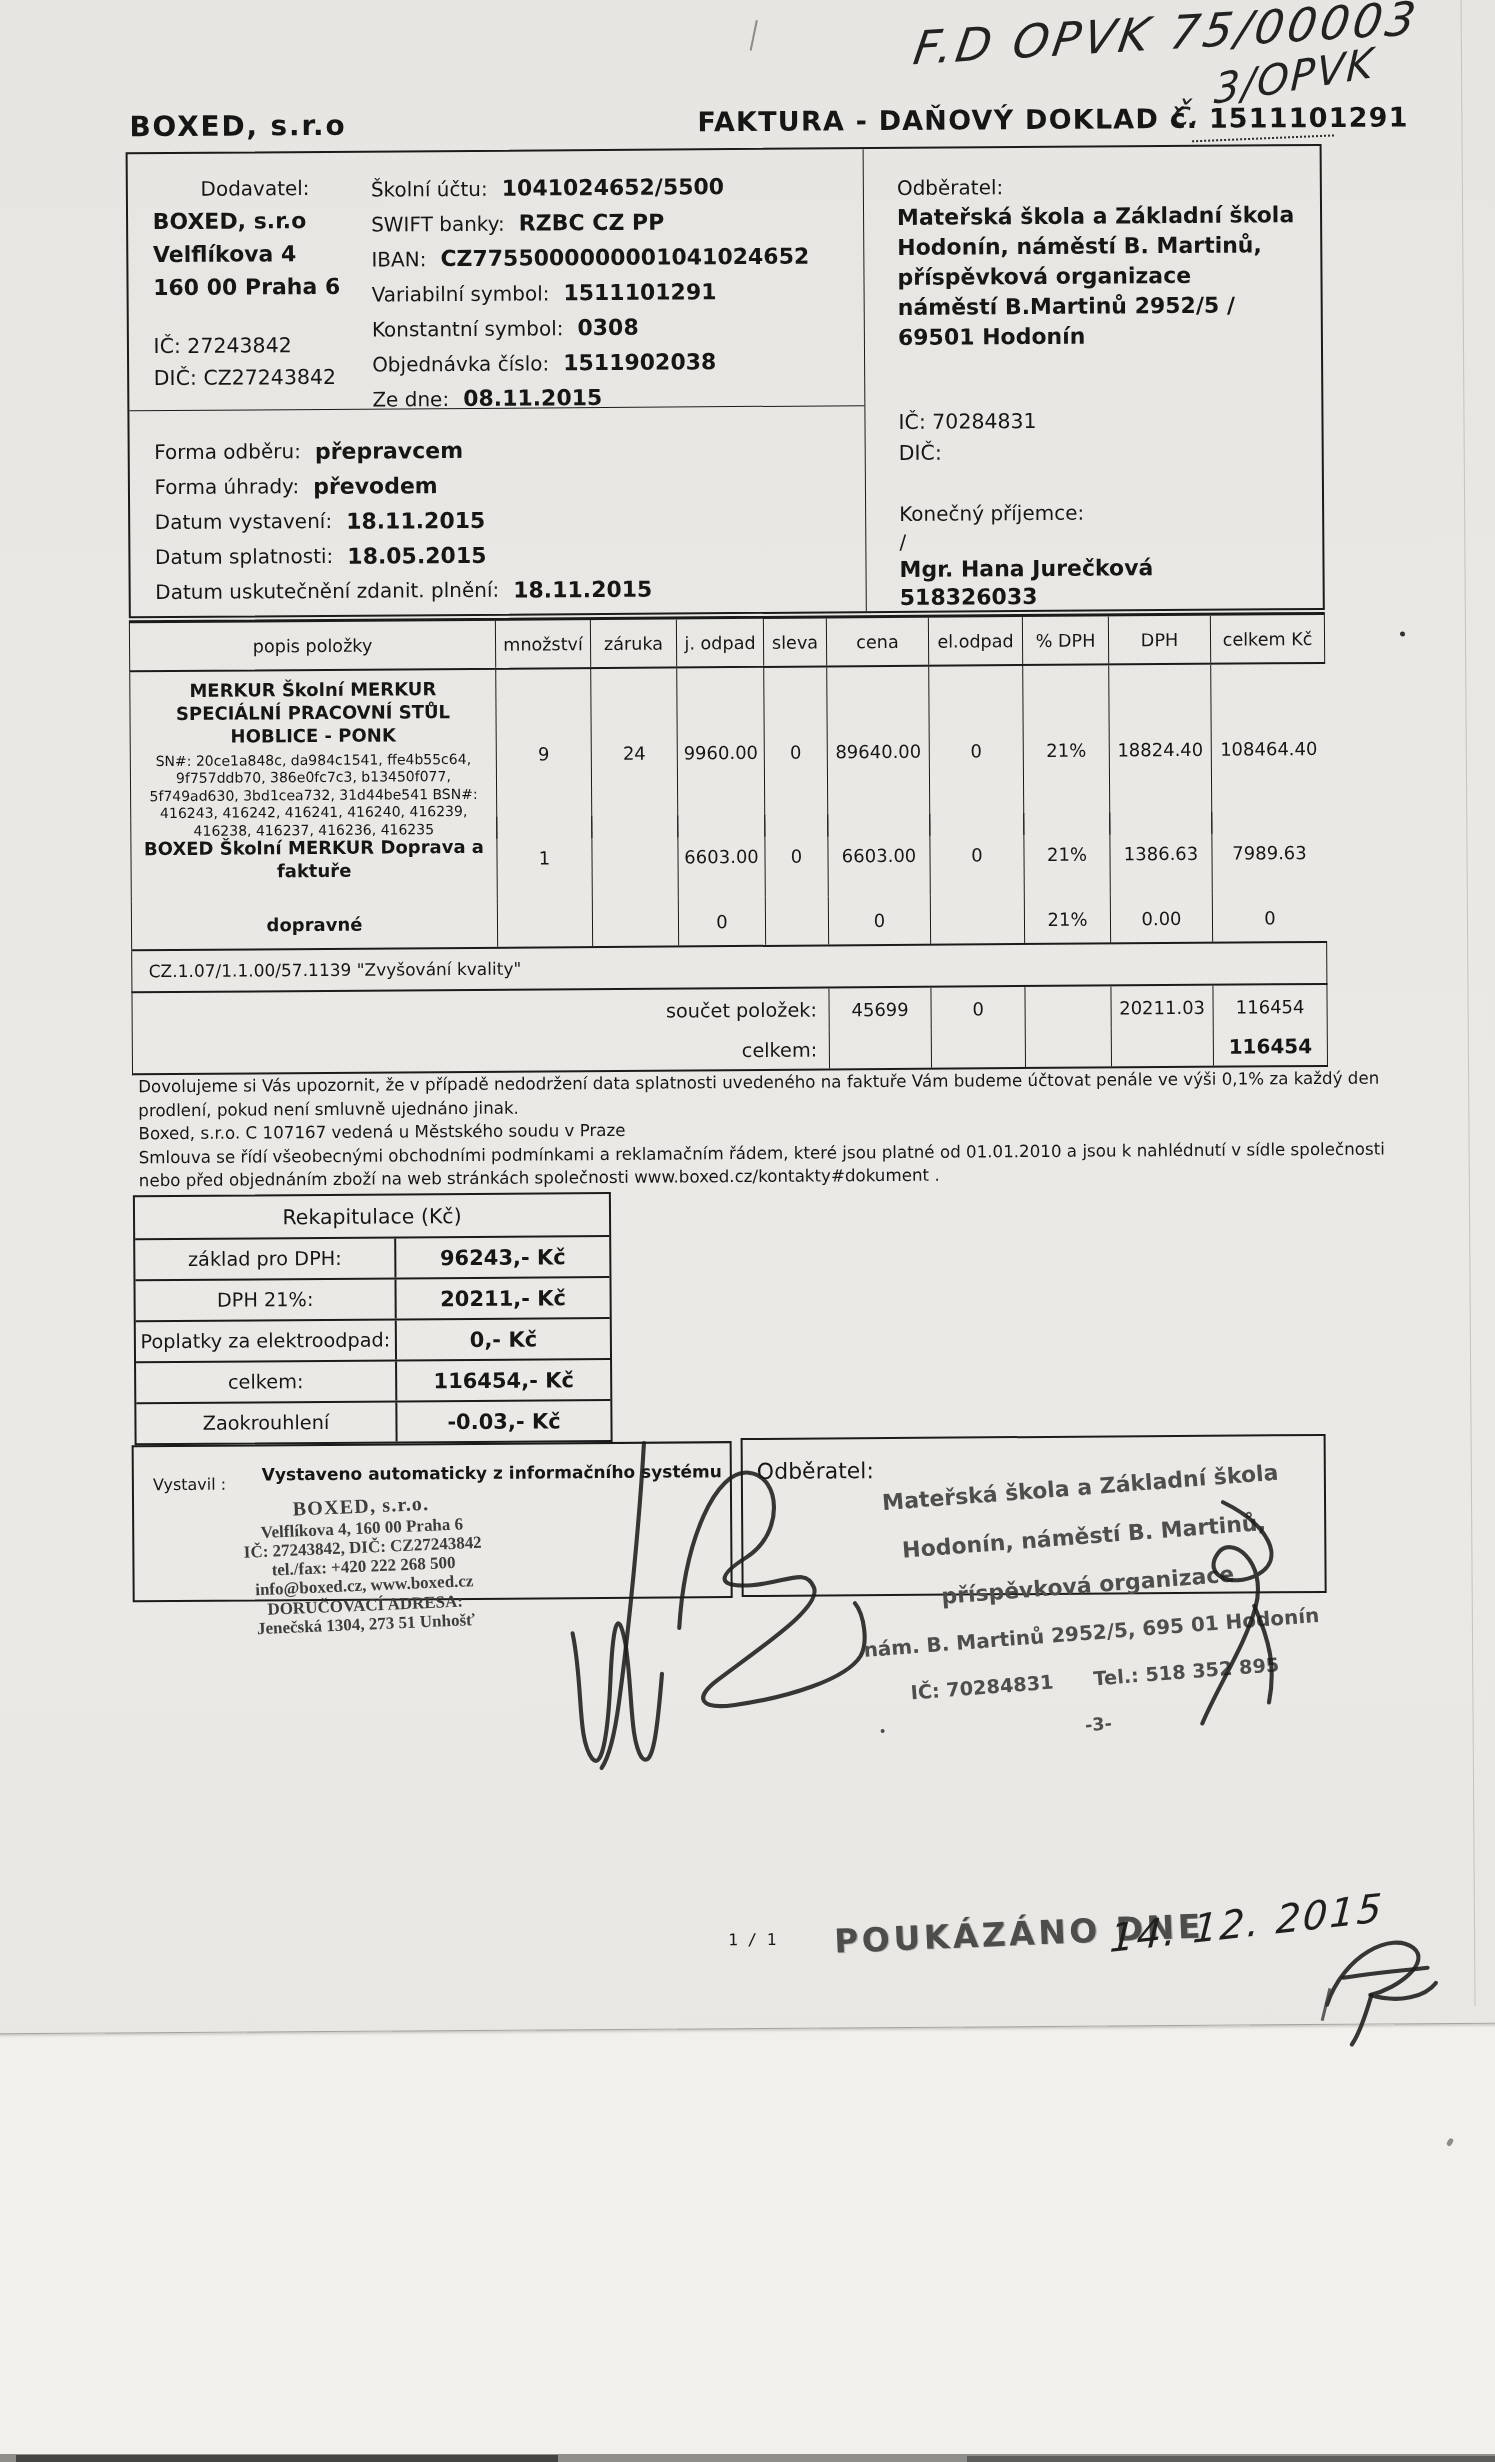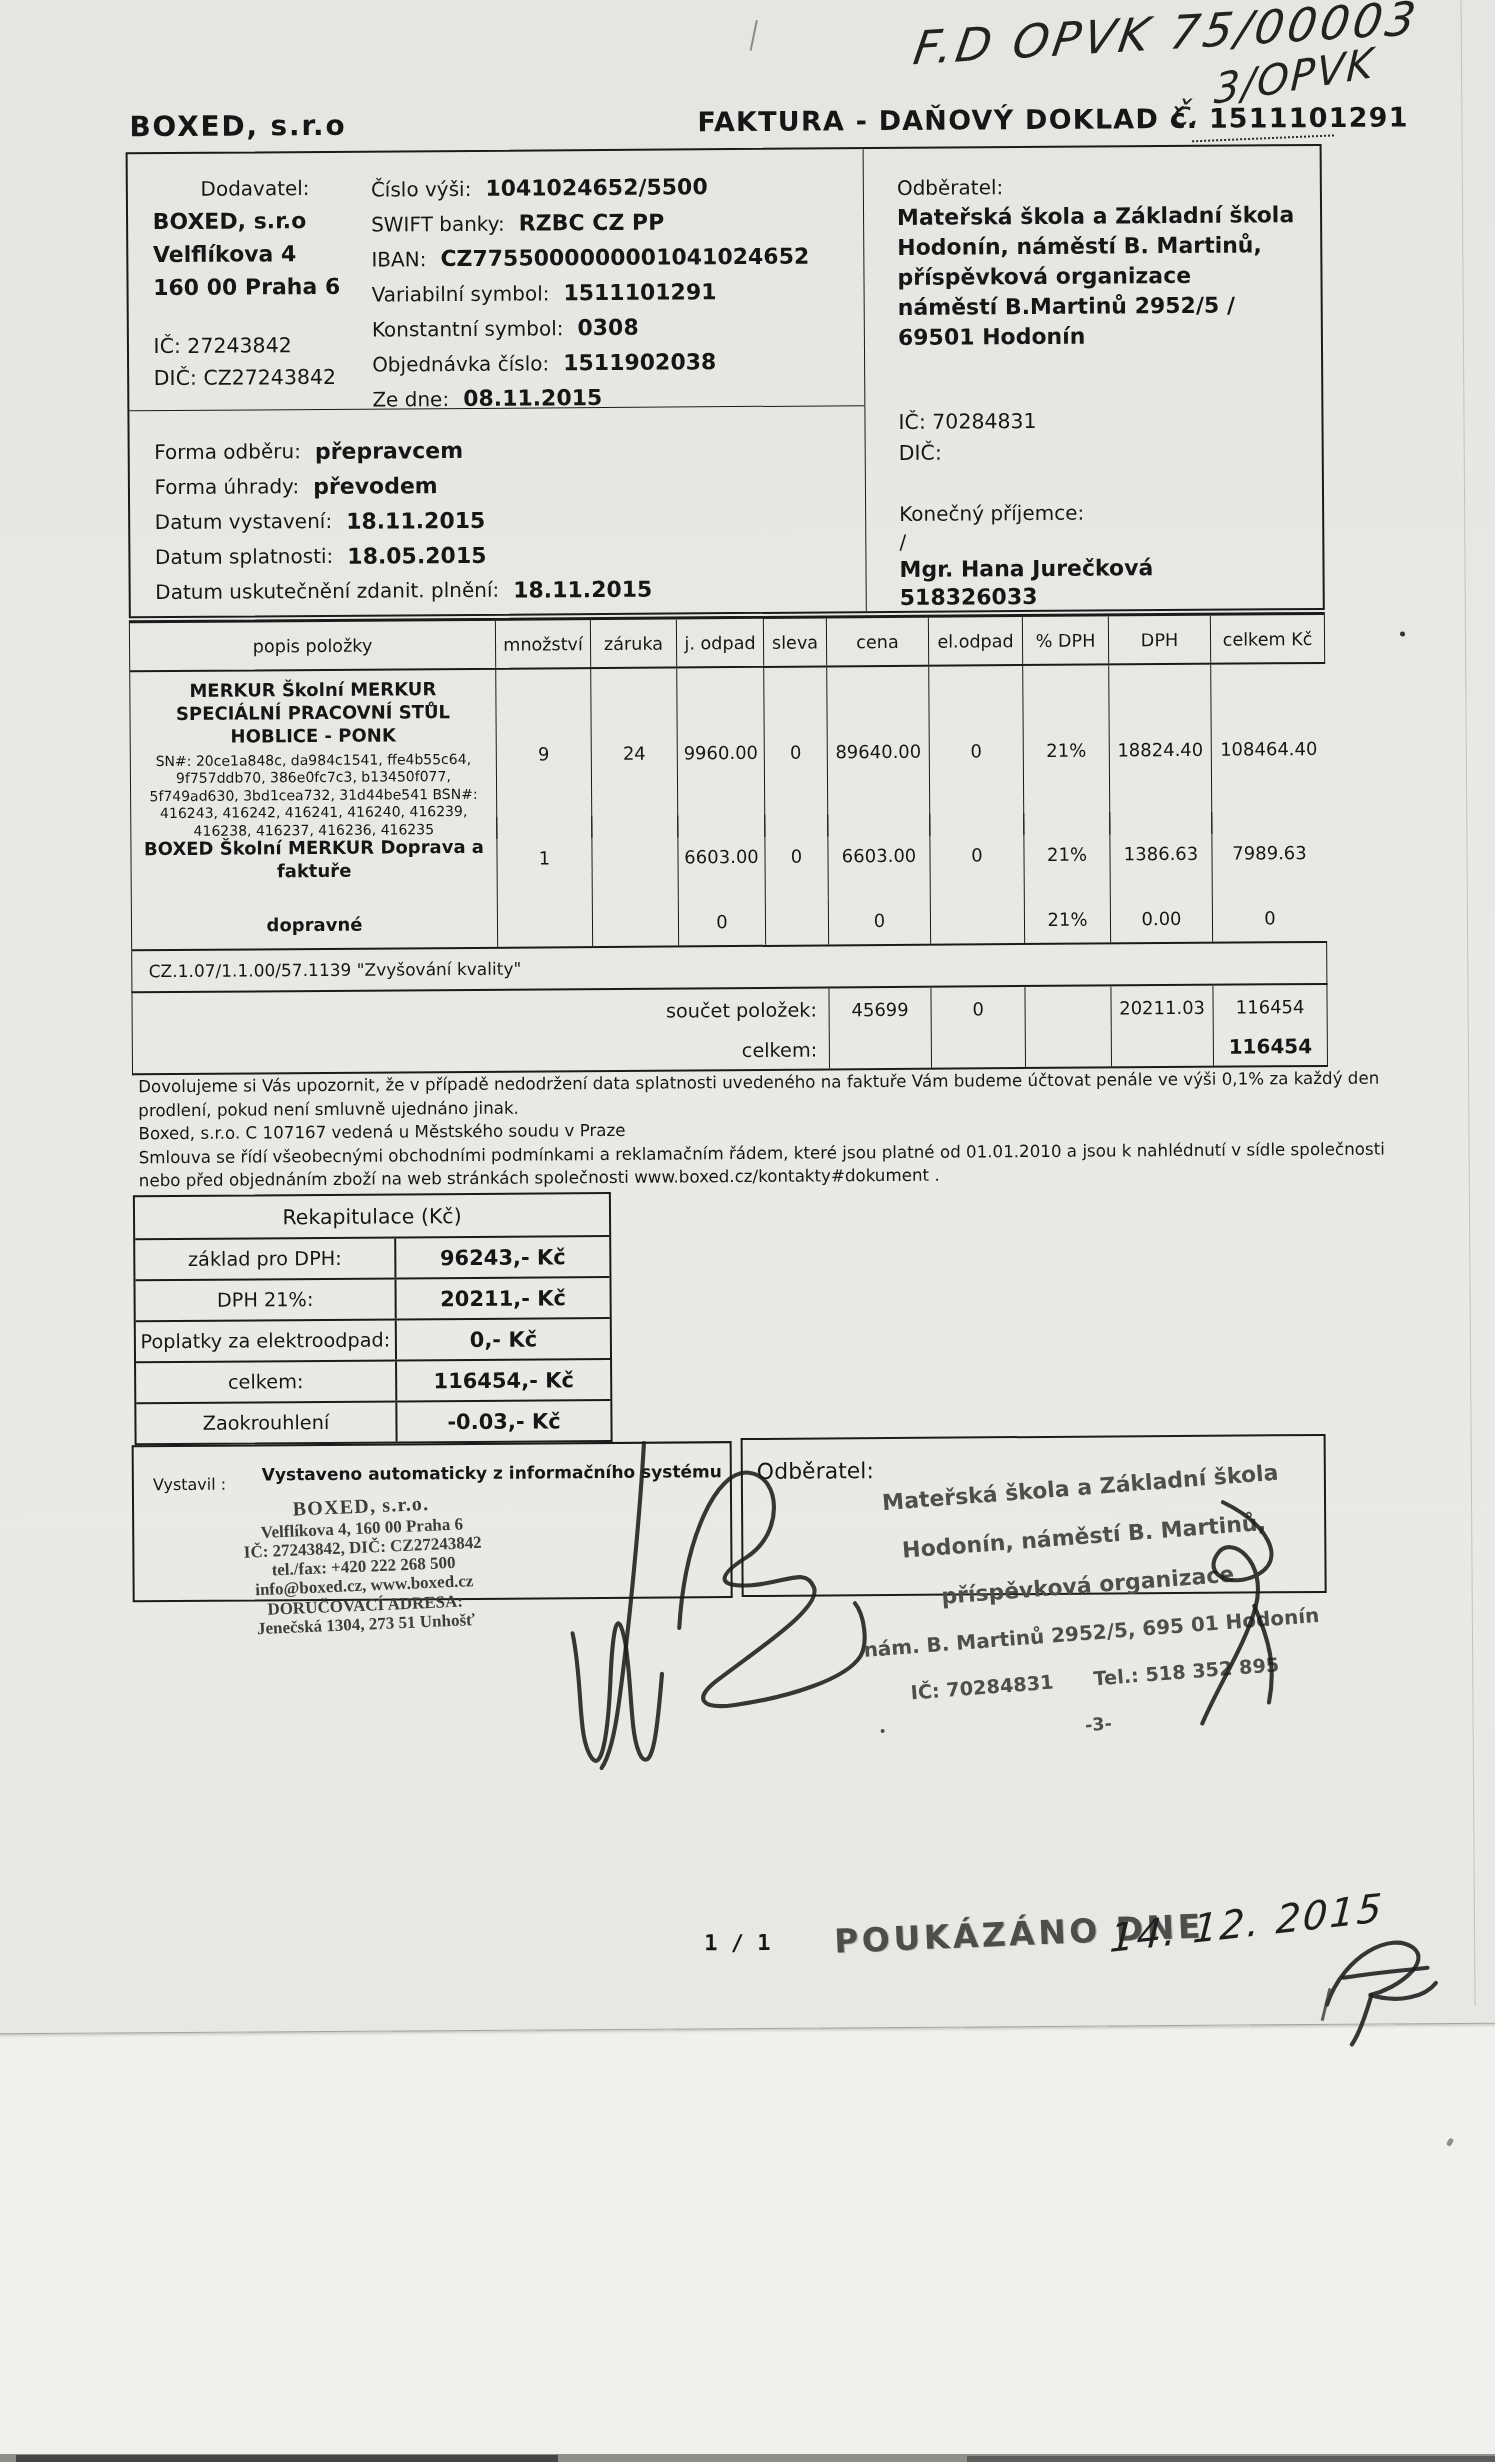--- a/index.html
+++ b/index.html
@@ -108,21 +108,21 @@
   #custbox{left:740px;top:1438px;width:585px;height:159px;border:2.3px solid #1b1b1b;box-sizing:border-box;}
   #custbox-label{left:14px;top:19px;font-size:22px;}
   #cust-stamp{left:117px;top:14px;width:457px;text-align:center;color:#4e4e4c;font-weight:700;
               transform:rotate(-4deg);white-space:pre;}
   #cust-stamp div{line-height:27px;font-size:22px;}
   #cust-stamp div:nth-child(4){font-size:20px;line-height:24.6px;}
   #cust-stamp div:nth-child(5){font-size:19.3px;line-height:24.6px;}
   #cust-stamp div:nth-child(6){font-size:17.6px;line-height:22px;}
 
   
-  #page-num{left:700px;top:1930px;font-size:22px;font-family:"DejaVu Sans Mono","Liberation Mono",monospace;font-weight:bold;}
+  #page-num{left:724px;top:1930px;font-size:16px;font-family:"DejaVu Sans Mono","Liberation Mono",monospace;}
   #paid-stamp{left:830px;top:1916px;font-size:33px;font-weight:800;letter-spacing:3.5px;color:#4d4d4b;
               transform:rotate(-2deg);text-shadow:1.2px 0.6px 0 rgba(90,90,88,.35);white-space:nowrap;}
   #paid-date{left:1105px;top:1904px;font-size:39px;letter-spacing:2.3px;color:#1f1f1f;
              transform:rotate(-6deg) skewX(-10deg);}
 
   svg{position:absolute;overflow:visible;}
   .sig path{fill:none;stroke:#1d1d1d;stroke-width:7;stroke-linecap:round;stroke-linejoin:round;opacity:.88;}
 
   
   .speck{position:absolute;border-radius:50%;}
@@ -161,21 +161,21 @@
           <div class="sup-bold">BOXED, s.r.o</div>
           <div class="sup-bold">Velflíkova 4</div>
           <div class="sup-bold">160 00 Praha 6</div>
         </div>
         <div id="supplier-ids" class="abs">
           <div class="sup-id">IČ: 27243842</div>
           <div class="sup-id">DIČ: CZ27243842</div>
         </div>
         <div id="bank-block" class="abs">
           <div class="kv-row">
-              <span>Číslo výši:</span>
+              <span>Školní účtu:</span>
               <span class="val-big">1041024652/5500</span>
             </div>
           <div class="kv-row">
               <span>SWIFT banky:</span>
               <span class="val">RZBC CZ PP</span>
             </div>
           <div class="kv-row">
               <span>IBAN:</span>
               <span class="val">CZ7755000000001041024652</span>
             </div>

